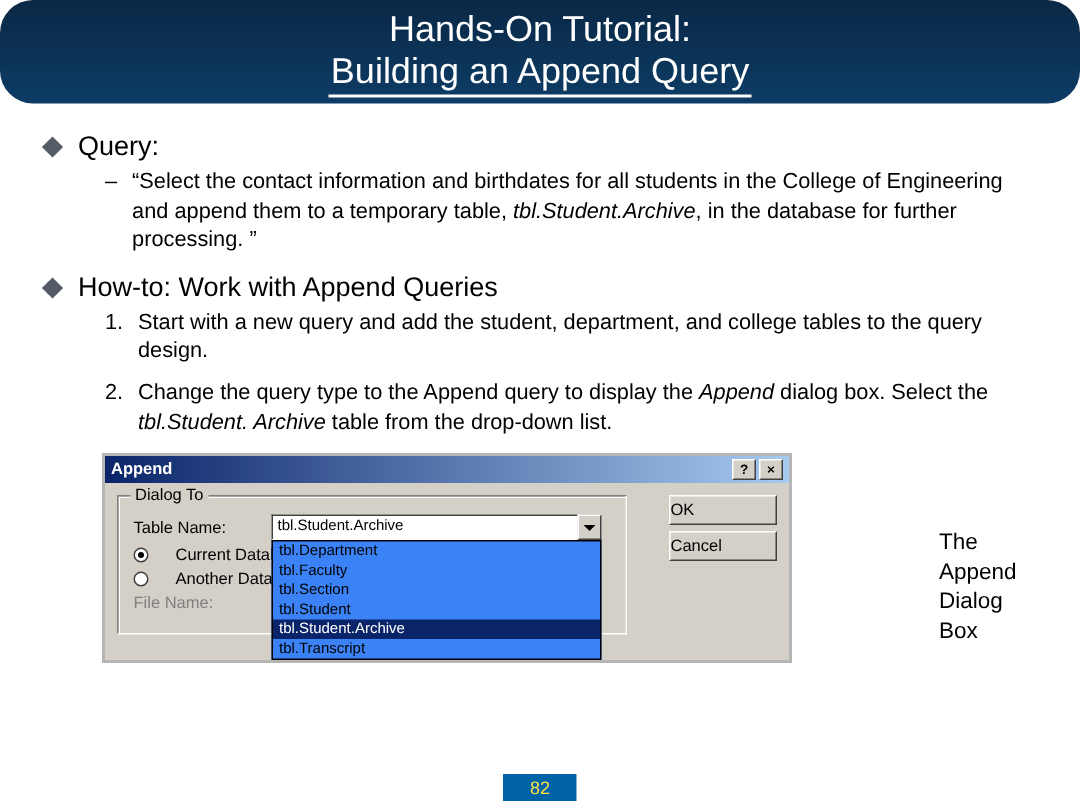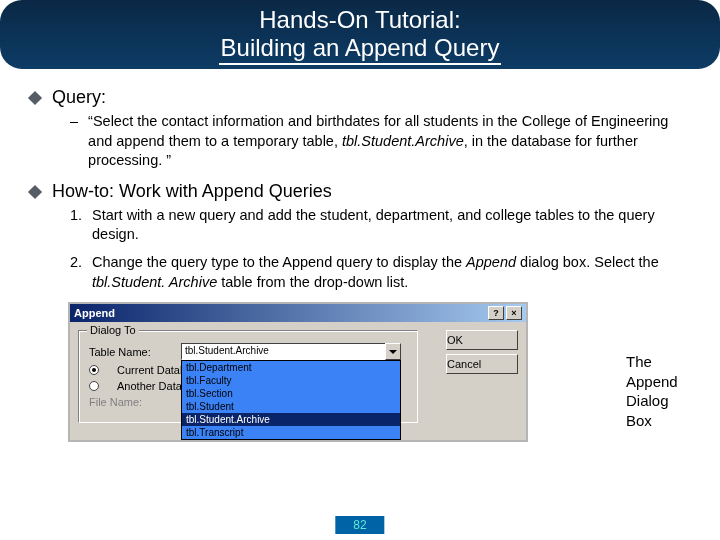--- a/index.html
+++ b/index.html
@@ -207,21 +207,21 @@
     line-height: 1.3;
     margin-left: 48px;
   }
 
   .footer {
     position: absolute;
     bottom: 6px;
     left: 50%;
     transform: translateX(-50%);
     background: #0063a6;
-    color: #5eead4;
+    color: #fde047;
     font-size: 12px;
     padding: 2px 18px;
   }
 </style>
 </head>
 <body>
 
 <div class="header">
   <div class="title1">Hands-On Tutorial:</div>
   <div class="title2">Building an Append Query</div>

